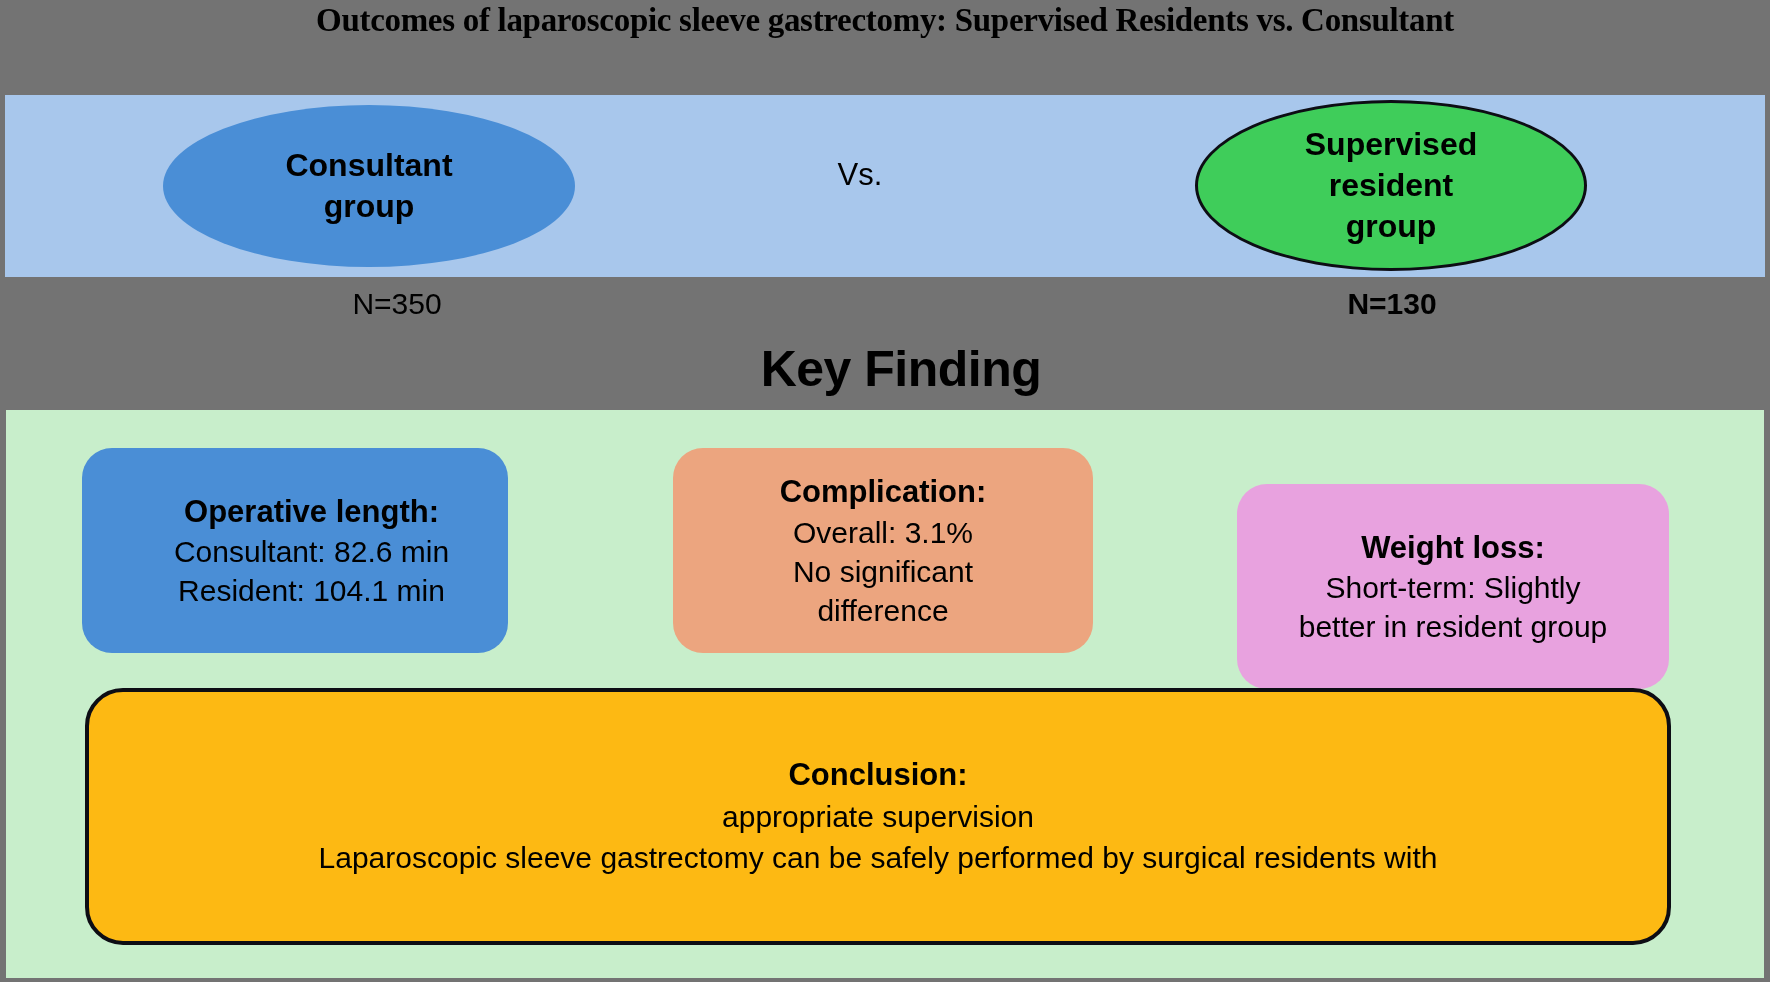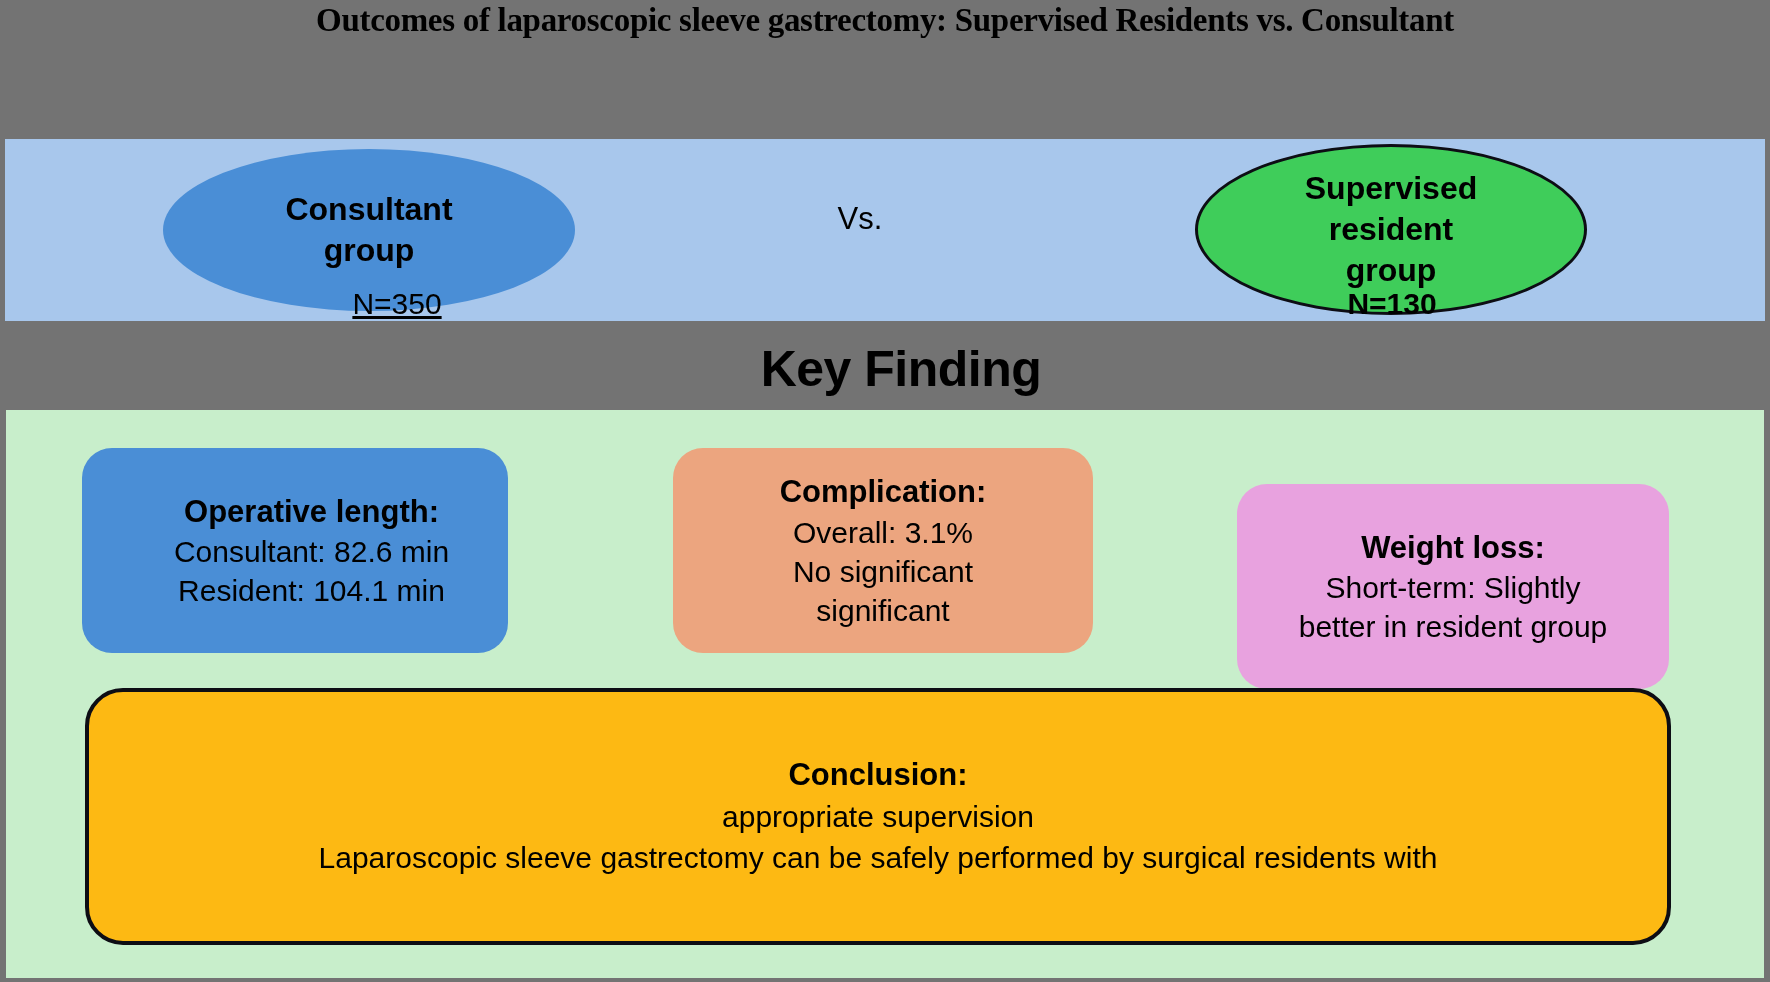--- a/index.html
+++ b/index.html
@@ -24,21 +24,20 @@
     font-weight: bold;
     font-size: 33px;
     letter-spacing: -0.3px;
   }
 
   .band {
     position: absolute;
     left: 5px; top: 95px;
     width: 1760px; height: 182px;
     background: var(--band_blue, #a8c7ec);
-    margin-top: 44px;
   }
 
   .ellipse {
     position: absolute;
     display: flex; flex-direction: column;
     justify-content: center; align-items: center;
     border-radius: 50%;
     font-weight: bold;
     font-size: 32px;
     line-height: 1.28;
@@ -64,21 +63,21 @@
     font-size: 31px;
   }
 
   .n-label {
     position: absolute;
     top: 287px;
     width: 300px;
     text-align: center;
     font-size: 30px;
   }
-  .n-consultant { left: 247px; text-decoration: underline; }
+  .n-consultant { left: 247px; }
   .n-resident  { left: 1242px; font-weight: bold; }
 
   .key-finding {
     position: absolute;
     top: 324px; left: 0;
     width: 100%;
     margin: 16px;
     text-align: center;
     font-size: 50px;
     font-weight: bold;
@@ -154,21 +153,21 @@
     <div class="card operative">
       <div class="card-title">Operative length:</div>
       <div class="card-line">Consultant: 82.6 min</div>
       <div class="card-line">Resident: 104.1 min</div>
     </div>
 
     <div class="card complication">
       <div class="card-title">Complication:</div>
       <div class="card-line">Overall: 3.1%</div>
       <div class="card-line">No significant</div>
-      <div class="card-line">significant</div>
+      <div class="card-line">difference</div>
     </div>
 
     <div class="card weightloss">
       <div class="card-title">Weight loss:</div>
       <div class="card-line">Short-term: Slightly</div>
       <div class="card-line">better in resident group</div>
     </div>
 
     <div class="conclusion">
       <div class="card-title">Conclusion:</div>

